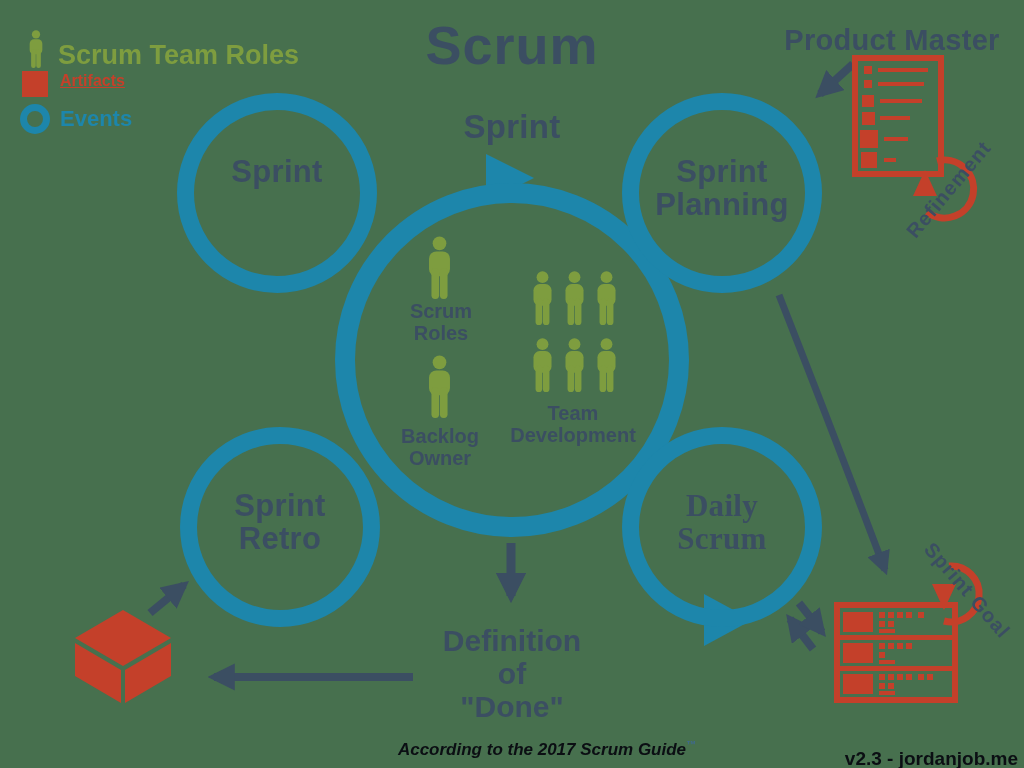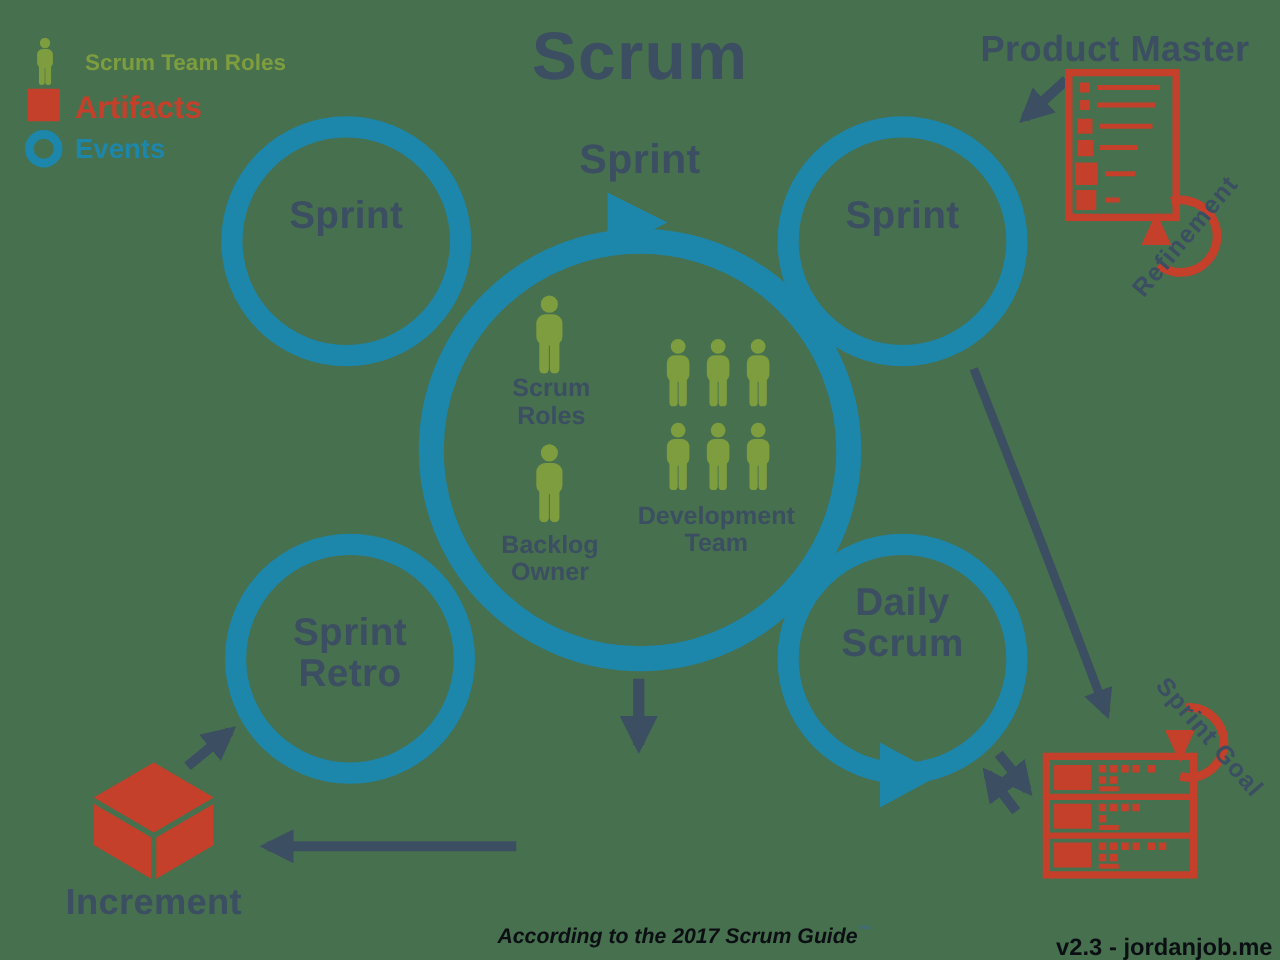--- a/index.html
+++ b/index.html
@@ -77,48 +77,49 @@
     <path class="red-stroke" d="M949,566 A28,28 0 1 1 944,621" stroke-width="7"></path>
     <polygon class="red-fill" points="932,584 956,584 944,610"></polygon>
   </svg>
 
   <div class="abs title slate center" style="left:312px;top:14px;width:400px;">Scrum</div>
 
   <div class="abs" style="left:0;top:0;width:300px;height:150px;">
     <svg class="abs" style="left:27px;top:30px;" width="18" height="38">
         <use href="#person" class="olive-fill"></use>
       </svg>
-    <div class="abs legend-label olive" style="left:68px;top:40px;font-size:18px;">Scrum Team Roles</div>
+    <div class="abs legend-label olive" style="left:58px;top:40px;font-size:27px;">Scrum Team Roles</div>
 
     <div class="abs" style="left:22px;top:71px;width:26px;height:26px;background:var(--red);"></div>
-    <div class="abs legend-label red" style="left:60px;top:72px;font-size:25px;">Artifacts</div>
+    <div class="abs legend-label red" style="left:60px;top:72px;font-size:16px;text-decoration:underline;">Artifacts</div>
 
     <div class="abs" style="left:20px;top:104px;width:30px;height:30px;border:7px solid var(--teal);border-radius:50%;box-sizing:border-box;"></div>
     <div class="abs legend-label teal" style="left:60px;top:106px;font-size:22px;">Events</div>
   </div>
 
   <div class="abs ring" style="left:335px;top:183px;width:354px;height:354px;border-width:20px;"></div>
   <div class="abs ring" style="left:177px;top:93px;width:200px;height:200px;border-width:17px;"></div>
   <div class="abs ring" style="left:622px;top:93px;width:200px;height:200px;border-width:17px;"></div>
   <div class="abs ring" style="left:180px;top:427px;width:200px;height:200px;border-width:17px;"></div>
   <div class="abs ring" style="left:622px;top:427px;width:200px;height:200px;border-width:17px;"></div>
 
   <div class="abs circle-label slate center" style="left:432px;top:110px;width:160px;font-size:33px;">Sprint</div>
 
   <div class="abs circle-label slate center" style="left:197px;top:156px;width:160px;">
     <span>Sprint</span>
   </div>
   <div class="abs circle-label slate center" style="left:632px;top:156px;width:180px;">
     <span>Sprint</span>
+    <span>Planning</span>
   </div>
   <div class="abs circle-label slate center" style="left:200px;top:490px;width:160px;">
     <span>Sprint</span>
     <span>Retro</span>
   </div>
-  <div class="abs circle-label slate center" style="left:642px;top:466px;width:160px;">
+  <div class="abs circle-label slate center" style="left:642px;top:490px;width:160px;font-family:Liberation Serif, serif;">
     <span>Daily</span>
     <span>Scrum</span>
   </div>
 
   <svg class="abs" style="left:425px;top:236px;" width="29" height="63">
       <use href="#person" class="olive-fill"></use>
     </svg>
   <div class="abs role-label slate center stack" style="left:391px;top:301px;width:100px;">
     <span>Scrum</span>
     <span>Roles</span>
@@ -144,22 +145,22 @@
   <svg class="abs" style="left:530px;top:334px;" width="25" height="62">
       <use href="#person" class="olive-fill"></use>
     </svg>
   <svg class="abs" style="left:562px;top:334px;" width="25" height="62">
       <use href="#person" class="olive-fill"></use>
     </svg>
   <svg class="abs" style="left:594px;top:334px;" width="25" height="62">
       <use href="#person" class="olive-fill"></use>
     </svg>
   <div class="abs role-label slate center stack" style="left:497px;top:403px;width:152px;">
+    <span>Team</span>
     <span>Development</span>
-    <span>Team</span>
   </div>
 
   <div class="abs big-label slate center" style="left:772px;top:24px;width:240px;">Product Master</div>
   <svg class="abs" style="left:852px;top:55px;" width="92" height="122" viewBox="0 0 92 122">
     <rect x="3" y="3" width="86" height="116" class="red-stroke" stroke-width="6"></rect>
     <rect x="12" y="11" width="8" height="8" class="red-fill"></rect>   
       <rect x="26" y="13" width="50" height="4" class="red-fill"></rect>
     <rect x="12" y="25" width="8" height="8" class="red-fill"></rect>   
       <rect x="26" y="27" width="46" height="4" class="red-fill"></rect>
     <rect x="10" y="40" width="12" height="12" class="red-fill"></rect> 
@@ -207,21 +208,25 @@
       <rect x="54" y="81" width="6" height="6" class="red-fill"></rect>
     <rect x="45" y="89" width="16" height="4" class="red-fill"></rect>
   </svg>
   <div class="abs annot rot center" style="left:907px;top:579px;width:120px;transform:rotate(49deg);">Sprint Goal</div>
 
   <svg class="abs" style="left:70px;top:605px;" width="106" height="100" viewBox="0 0 106 100">
     <polygon class="red-fill" points="5,33 53,5 101,33 53,61"></polygon>
     <polygon class="red-fill" points="5,38 51,65 51,98 5,71"></polygon>
     <polygon class="red-fill" points="55,65 101,38 101,71 55,98"></polygon>
   </svg>
-  <div class="abs big-label slate center" style="left:33px;top:706px;width:180px;">Increment</div>
-
+
+  <div class="abs dod slate center stack" style="left:392px;top:624px;width:240px;">
+    <span>Definition</span>
+    <span>of</span>
+    <span>"Done"</span>
+  </div>
 
   <div class="abs footer-note center" style="left:397px;top:739px;width:300px;font-style:italic;">
     <span>According to the 2017 Scrum Guide</span><sup>™</sup>
   </div>
   <div class="abs version" style="right:6px;top:748px;">v2.3 -  jordanjob.me</div>
 
 </div>
 
 </body></html>

